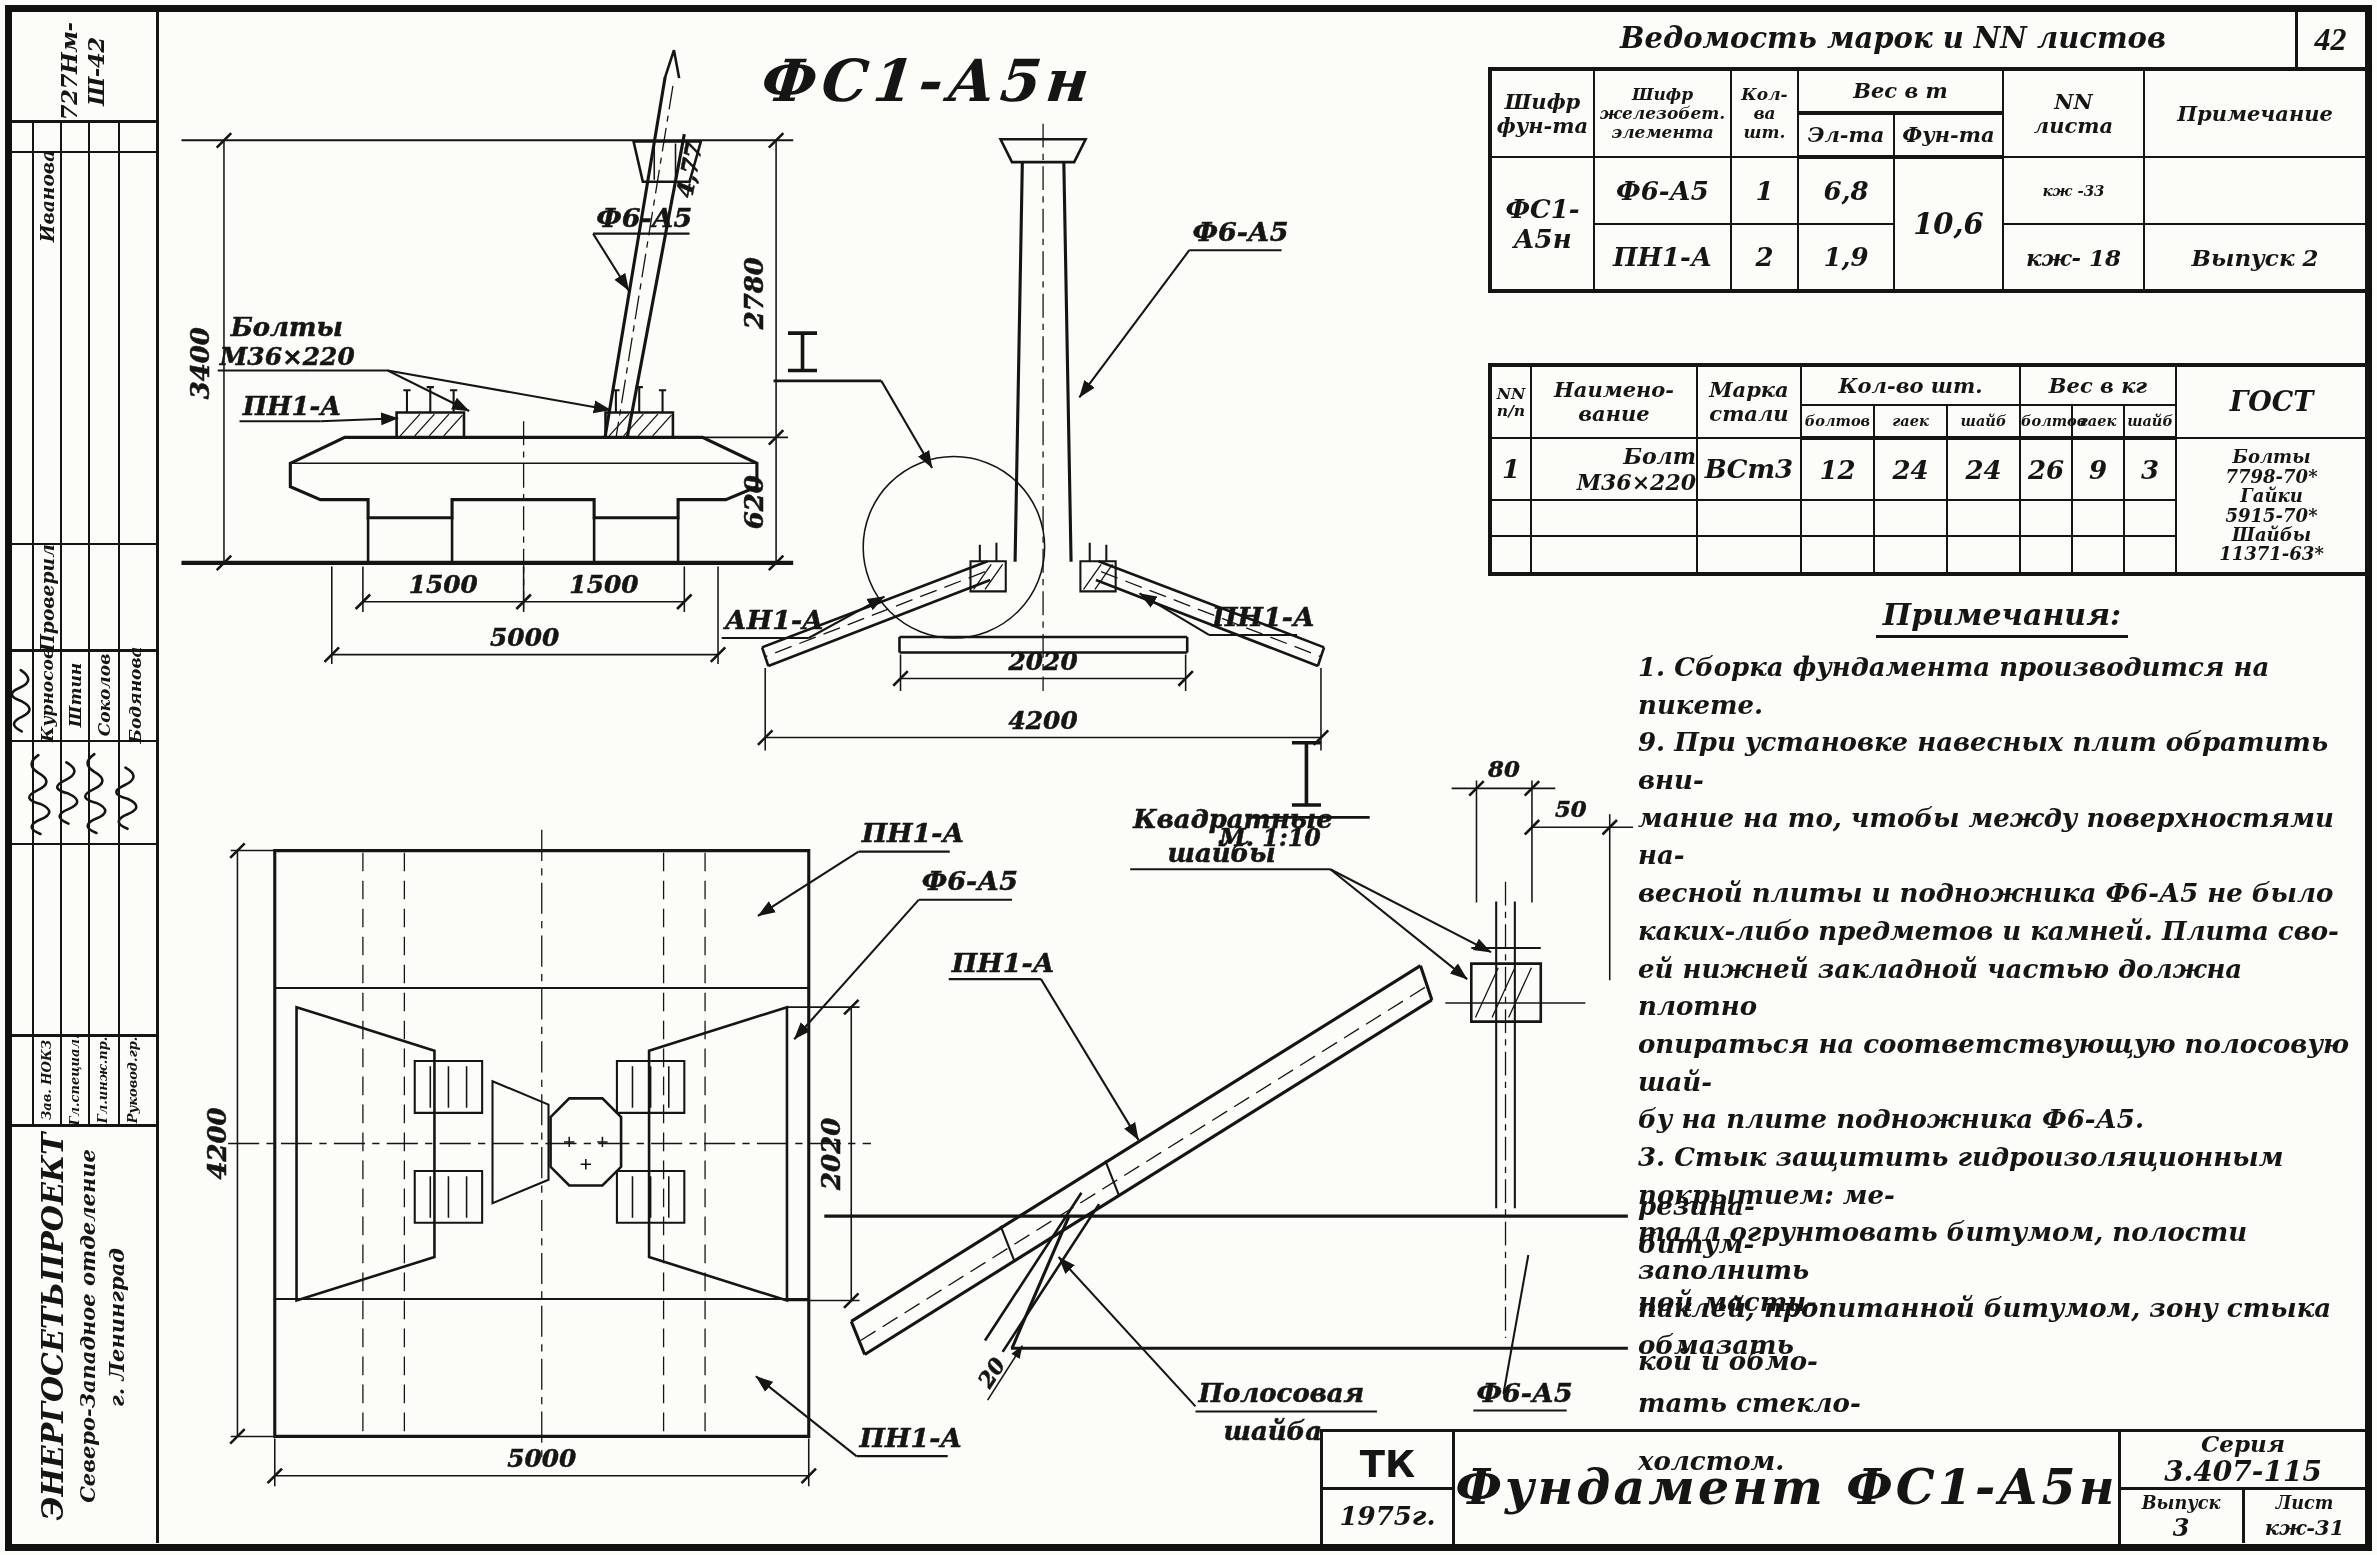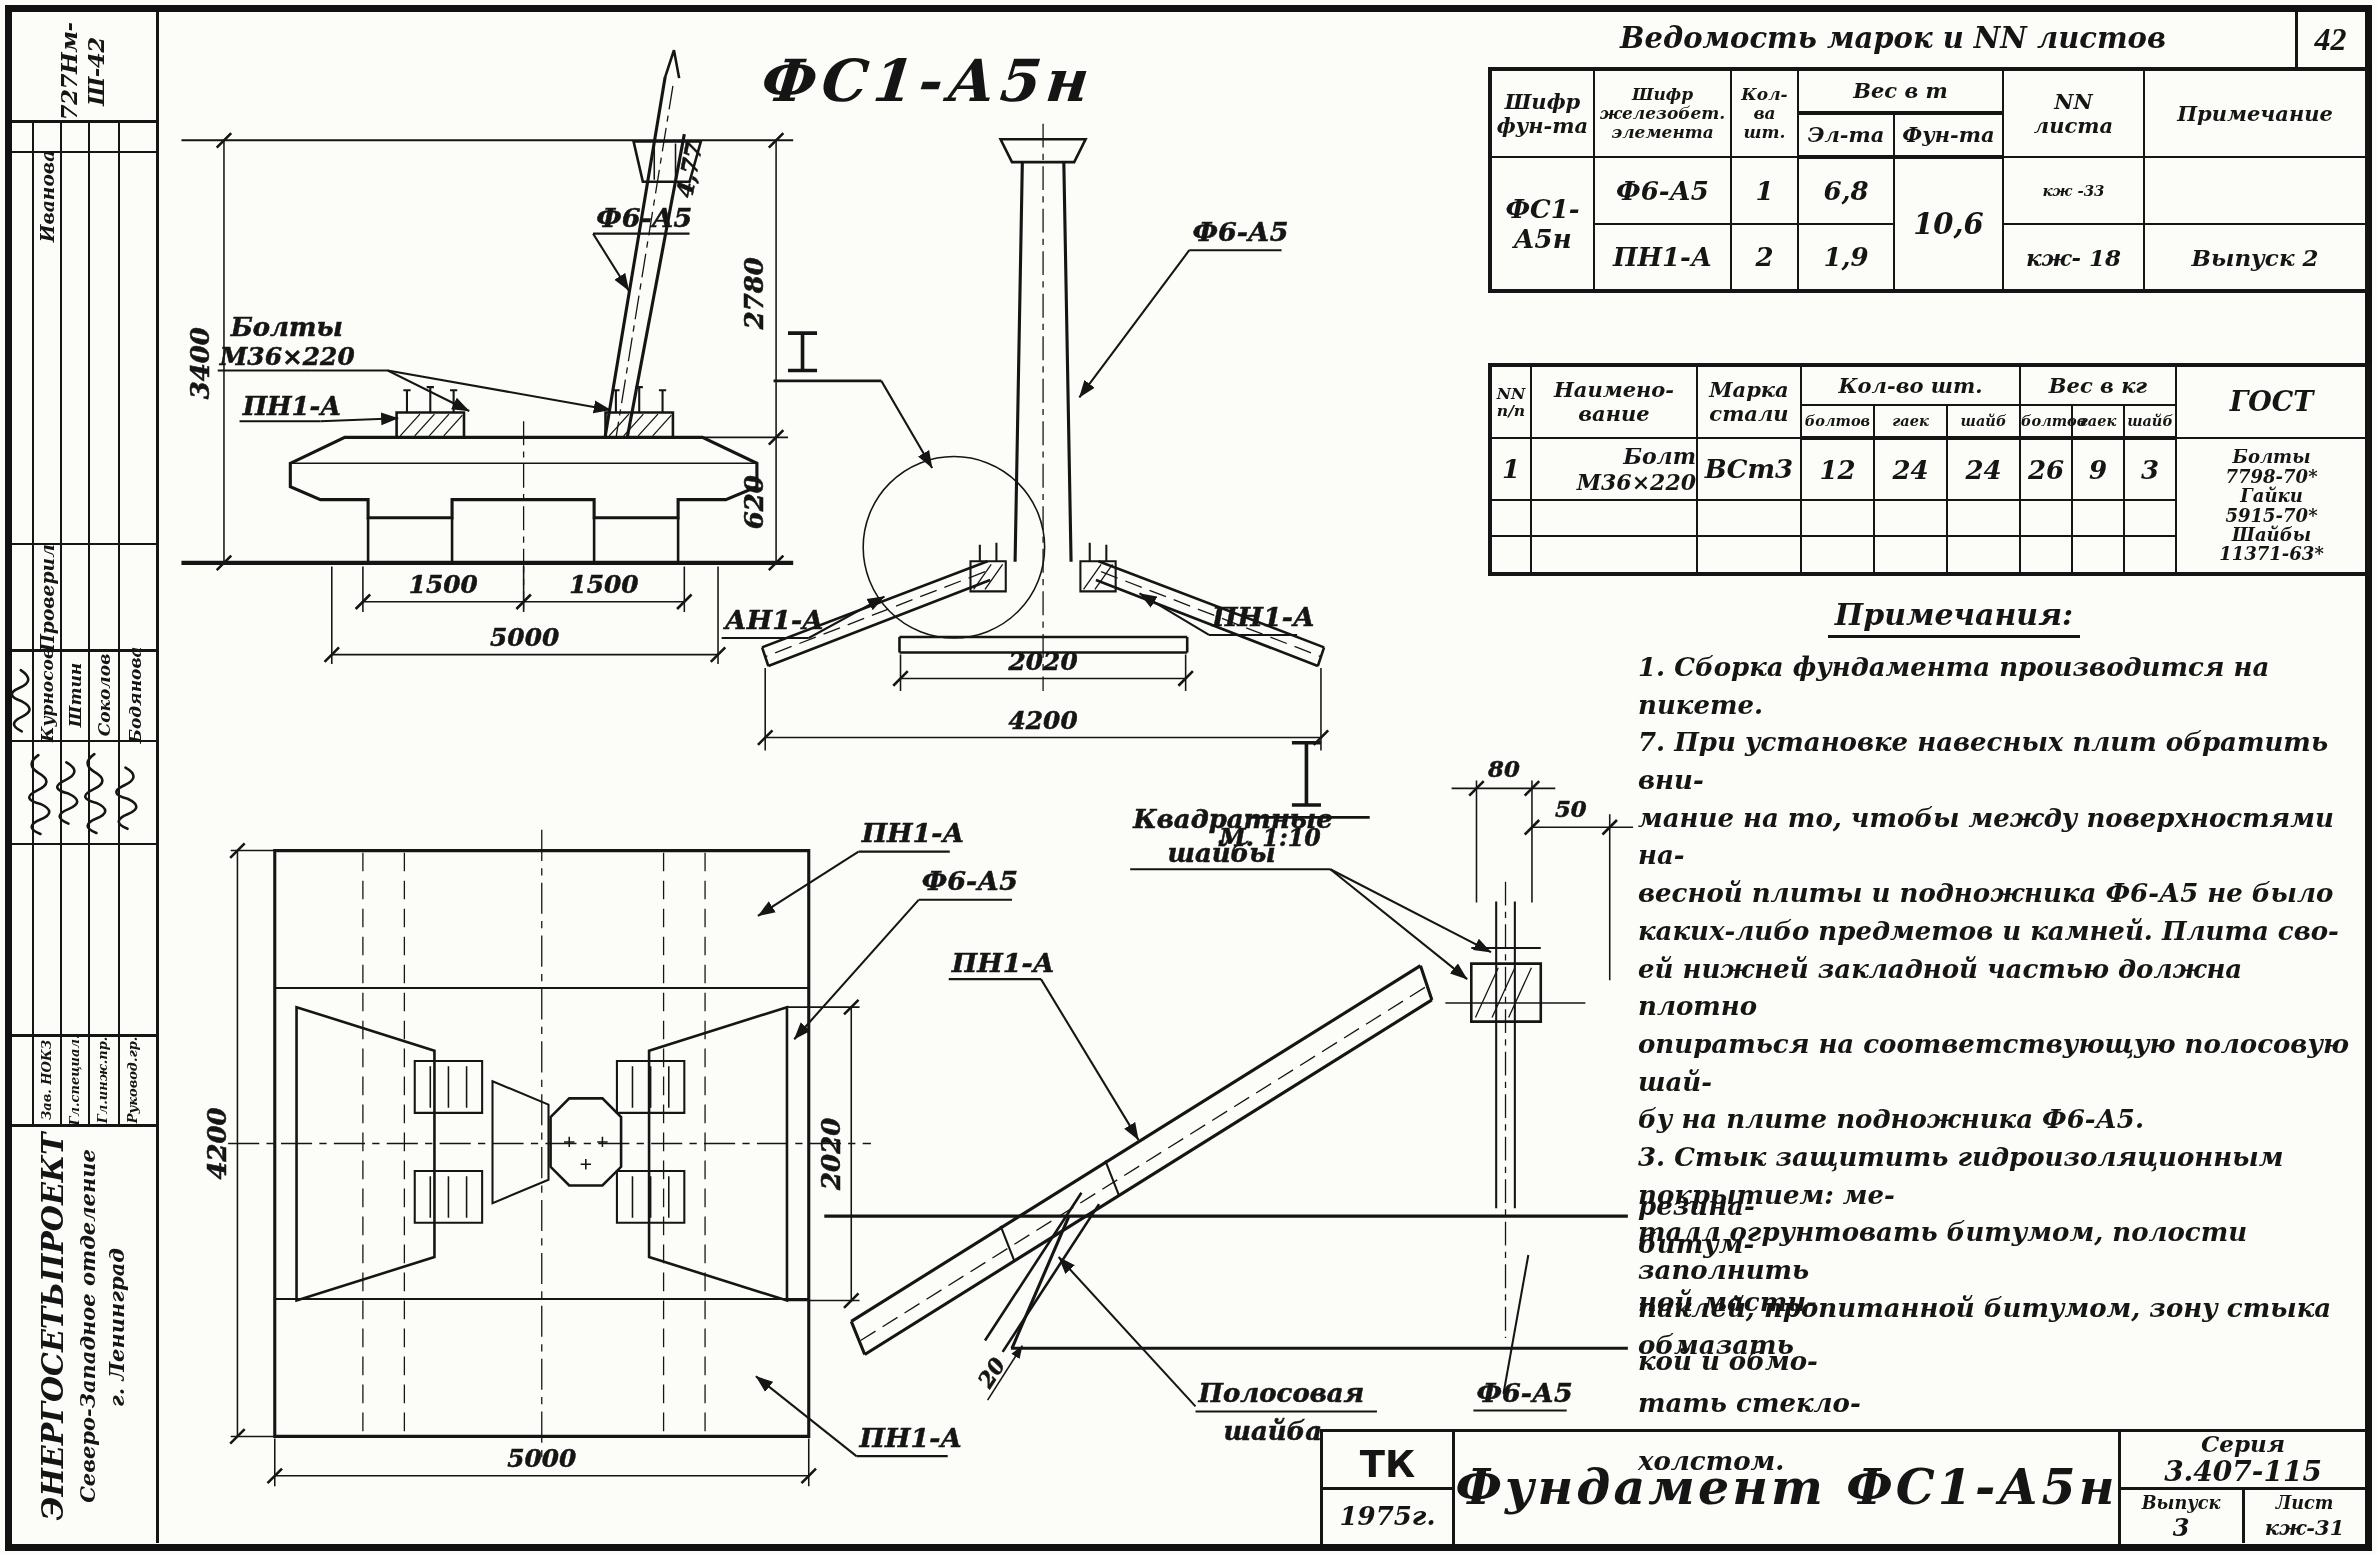--- a/index.html
+++ b/index.html
@@ -346,26 +346,26 @@
           <td></td>
           <td></td>
           <td></td>
           <td></td>
           <td></td>
           <td></td>
         </tr>
   </tbody>
     </table>
 
-  <div class="txt" style="left:1591px;top:594px;width:726px;height:47px;">
+  <div class="txt" style="left:1639px;top:594px;width:726px;height:47px;">
     <span class="hand" style="font-size:30px;border-bottom:3.1px solid #151515;padding:0 7.3px 2.1px 7.3px;">Примечания:</span>
   </div>
   <div class="notes" style="position:absolute;left:1638px;top:649px;width:729px;">
     <p class="pre">1. Сборка фундамента производится на пикете.</p>
-    <p class="pre">7. При установке навесных плит обратить вни-
+    <p class="pre">9. При установке навесных плит обратить вни-
 мание на то, чтобы между поверхностями на-
 весной плиты и подножника Ф6-А5 не было
 каких-либо предметов и камней. Плита сво-
 ей нижней закладной частью должна плотно
 опираться на соответствующую полосовую шай-
 бу на плите  подножника Ф6-А5.</p>
     <p class="pre">3. Стык защитить гидроизоляционным покрытием: ме-
 талл огрунтовать битумом, полости заполнить
 паклей, пропитанной битумом, зону стыка обмазать</p>
   </div>

